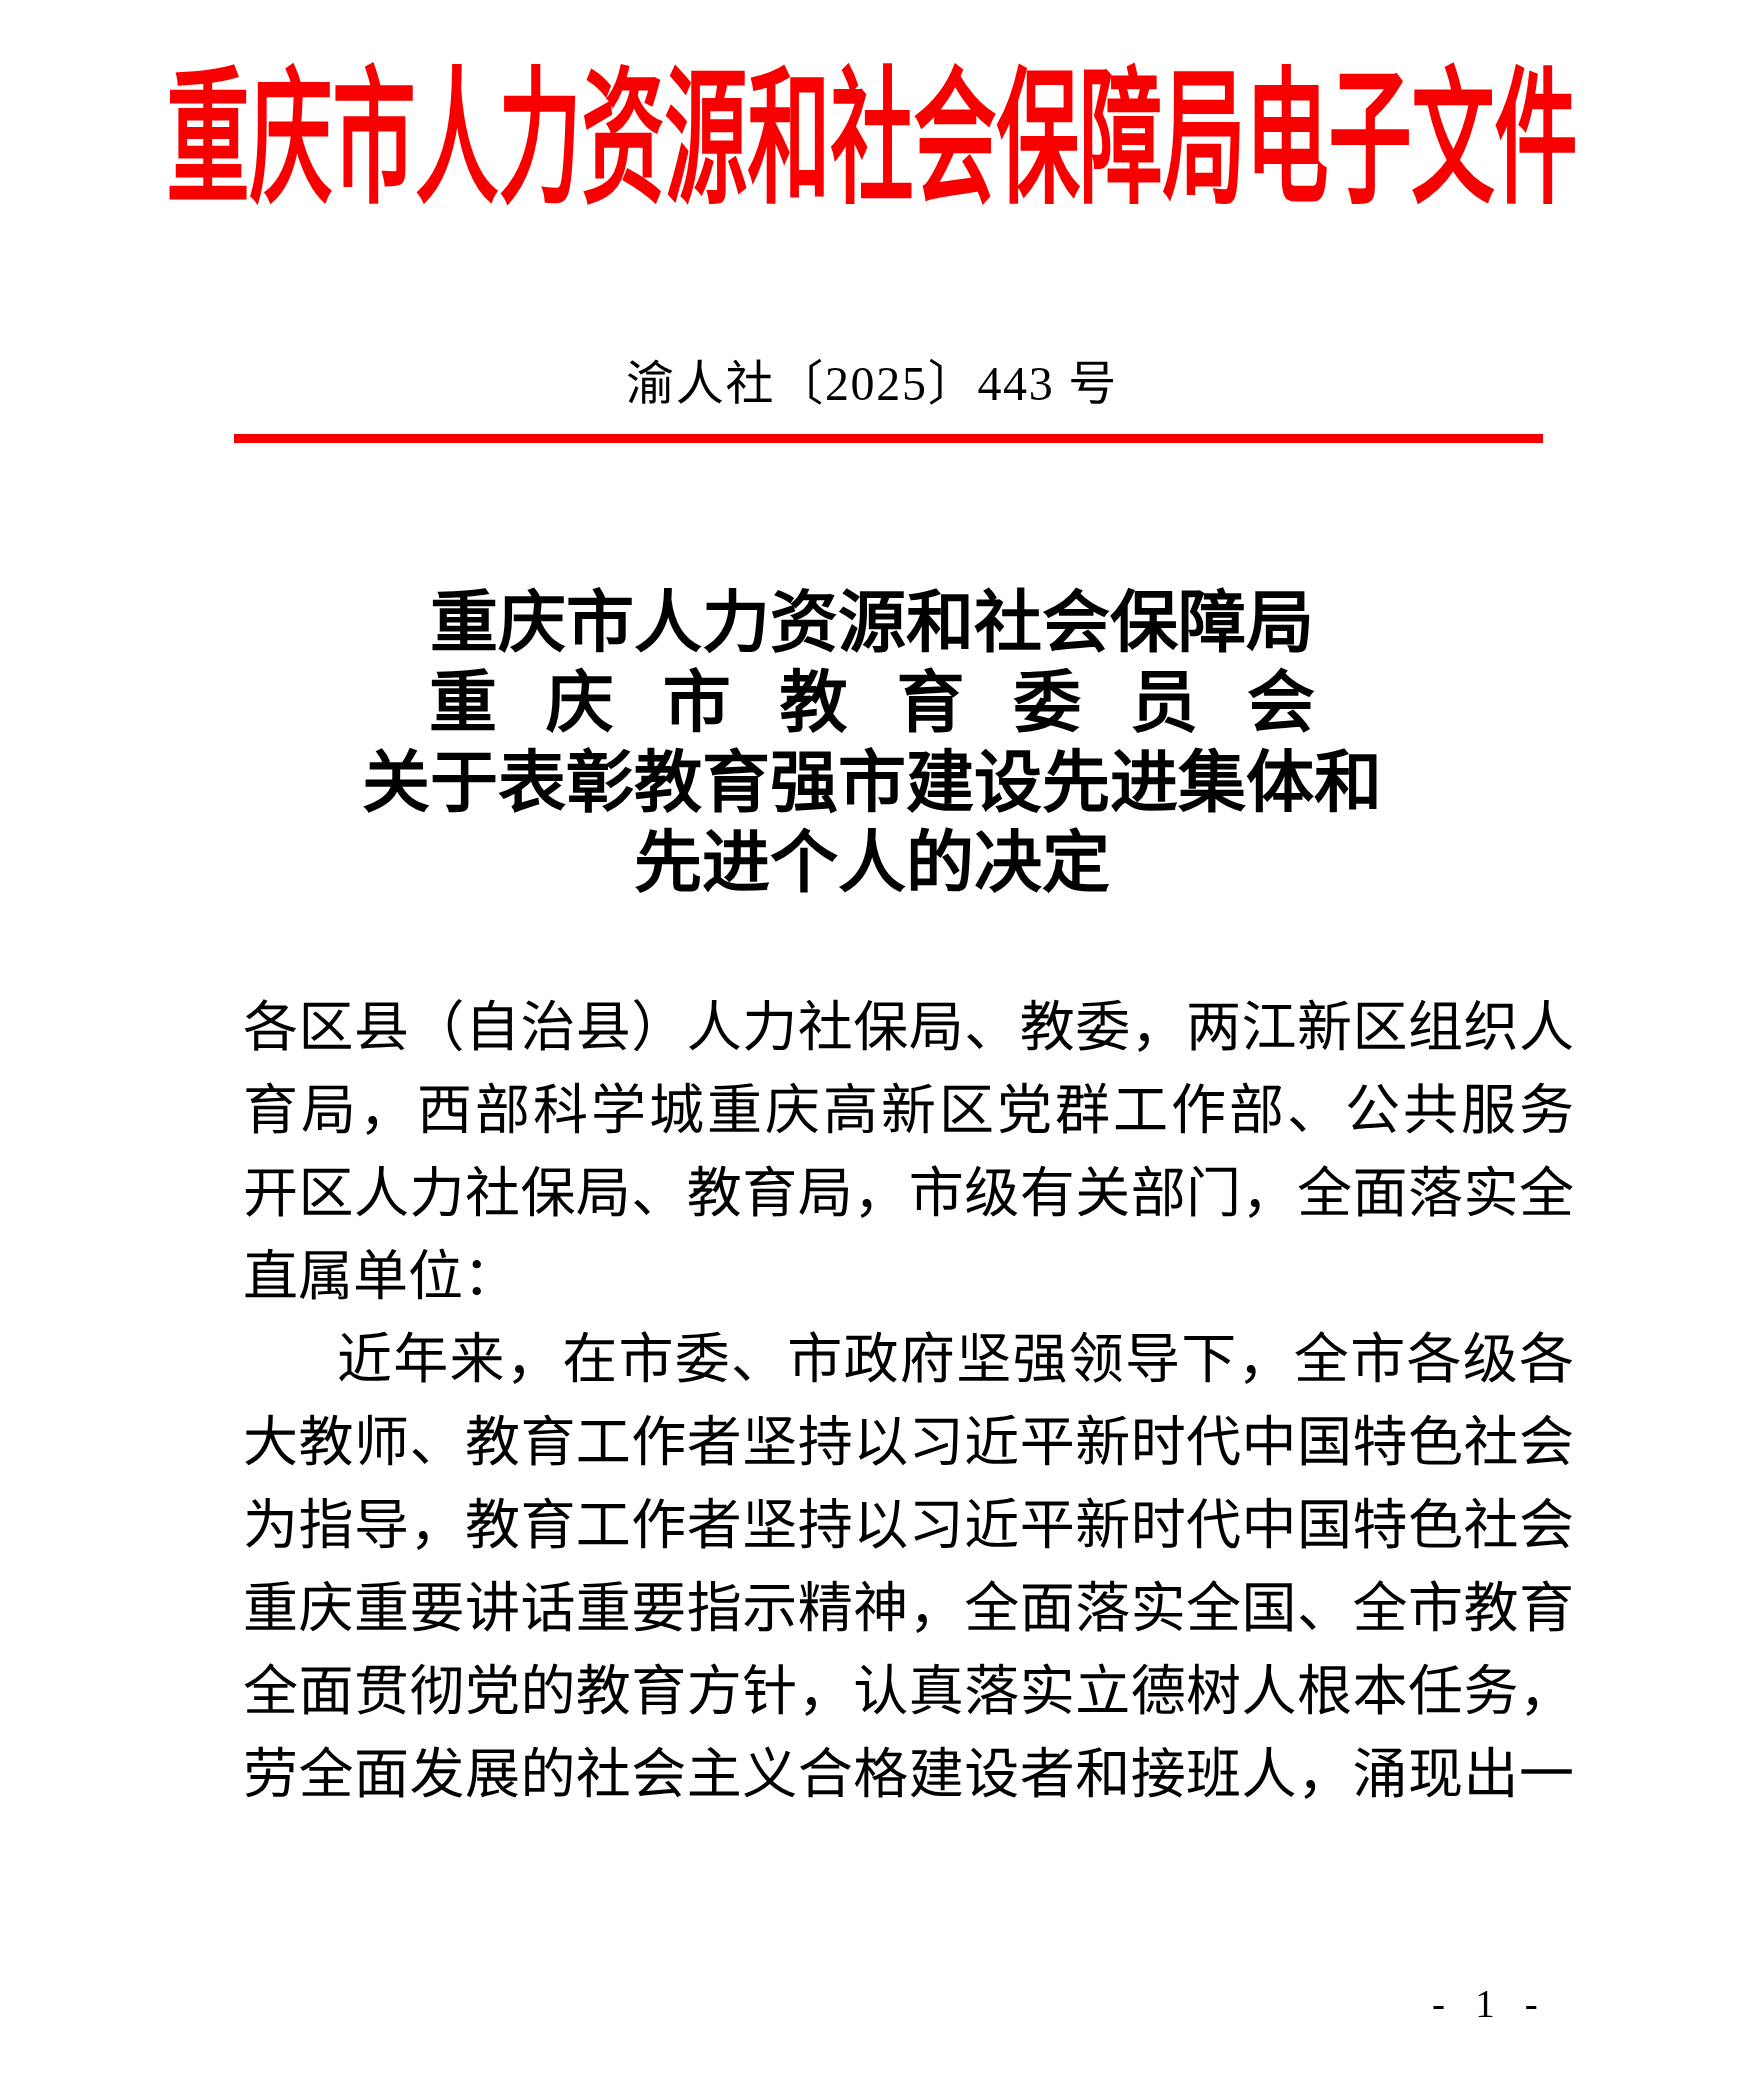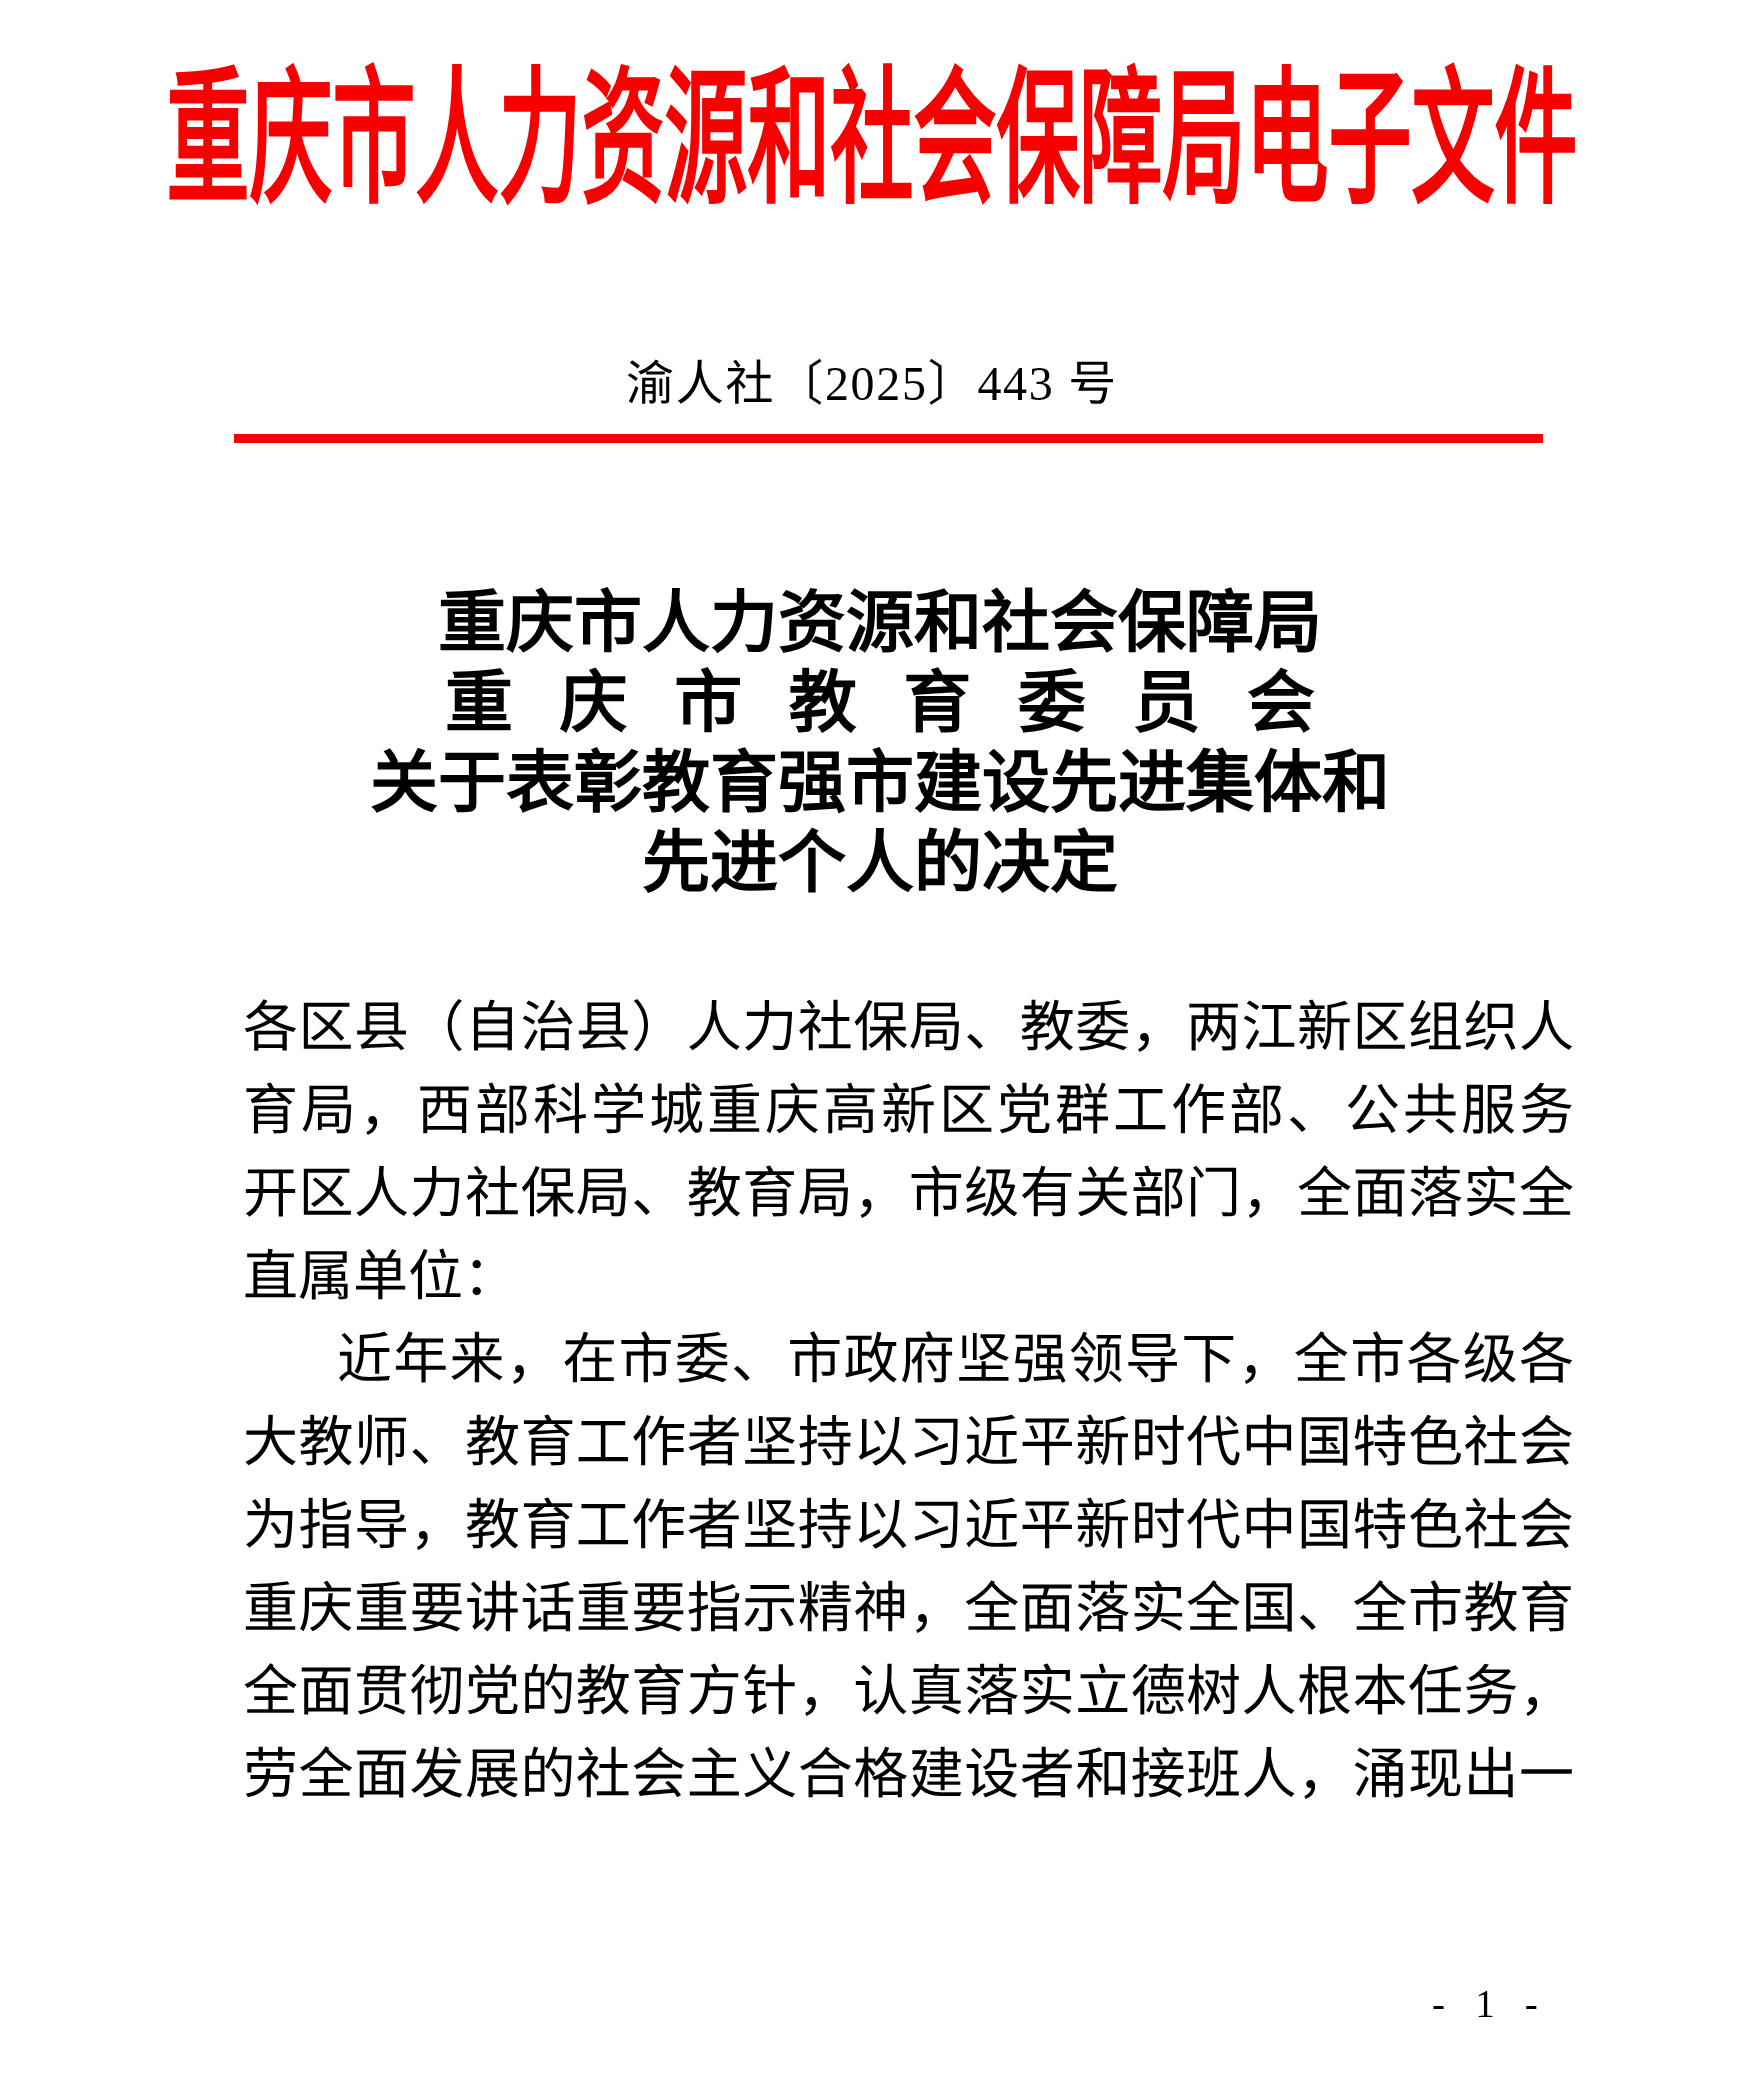--- a/index.html
+++ b/index.html
@@ -67,21 +67,20 @@
     right: 0;
     text-align: center;
     font-weight: bold;
   }
   .doc-title .t-line {
     font-size: 68px;
     line-height: 80px;
     height: 80px;
     letter-spacing: 0;
     white-space: nowrap;
-    padding-left: 16px;
   }
   .doc-title .t-line.spread {
     display: flex;
     justify-content: space-between;
     width: 886px;
     margin: 0 auto;
   }
 
   
   .body-text {

